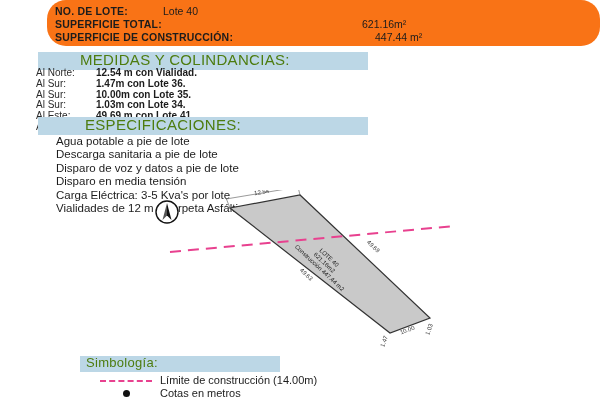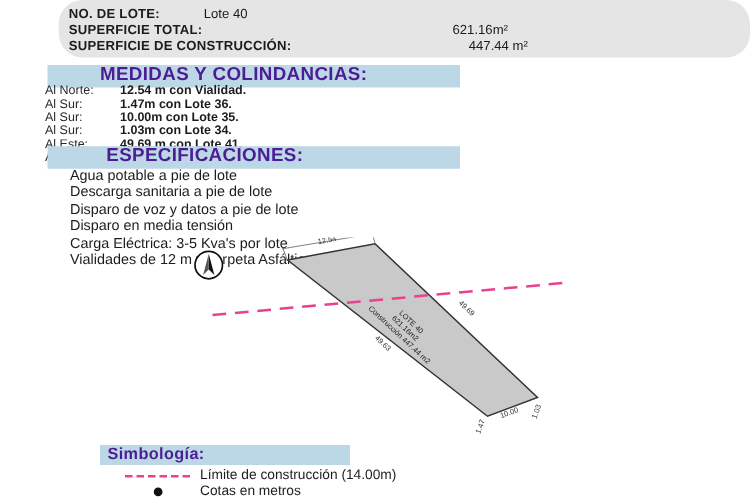--- a/index.html
+++ b/index.html
@@ -16,21 +16,21 @@
     position: relative;
   }
 
   
   .header {
     position: absolute;
     left: 47px;
     top: 0;
     width: 553px;
     height: 46px;
-    background: #e5e5e5;
+    background: #f97316;
     border-radius: 19px;
   }
   .header .row {
     position: absolute;
     left: 8px;
     font-size: 10.5px;
     font-weight: bold;
     color: #1c1c1c;
     letter-spacing: 0.2px;
   }
@@ -44,22 +44,22 @@
     font-weight: normal;
   }
   .header .v1 { left: 116px; top: 5px; }
   .header .v2 { left: 315px; top: 18px; }
   .header .v3 { left: 328px; top: 31px; }
 
   
   .sec-title {
     position: absolute;
     font-size: 15px;
-    font-weight: bold;
-    color: #4c1d95;
+    font-weight: normal;
+    color: #4d7c0f;
     letter-spacing: 0.3px;
     white-space: nowrap;
   }
   .sec-bar {
     position: absolute;
     background: #bcd7e6;
   }
 
   .bar-medidas { left: 38px; top: 52px; width: 330px; height: 18px; }
   .ttl-medidas { left: 80px; top: 51px; }

